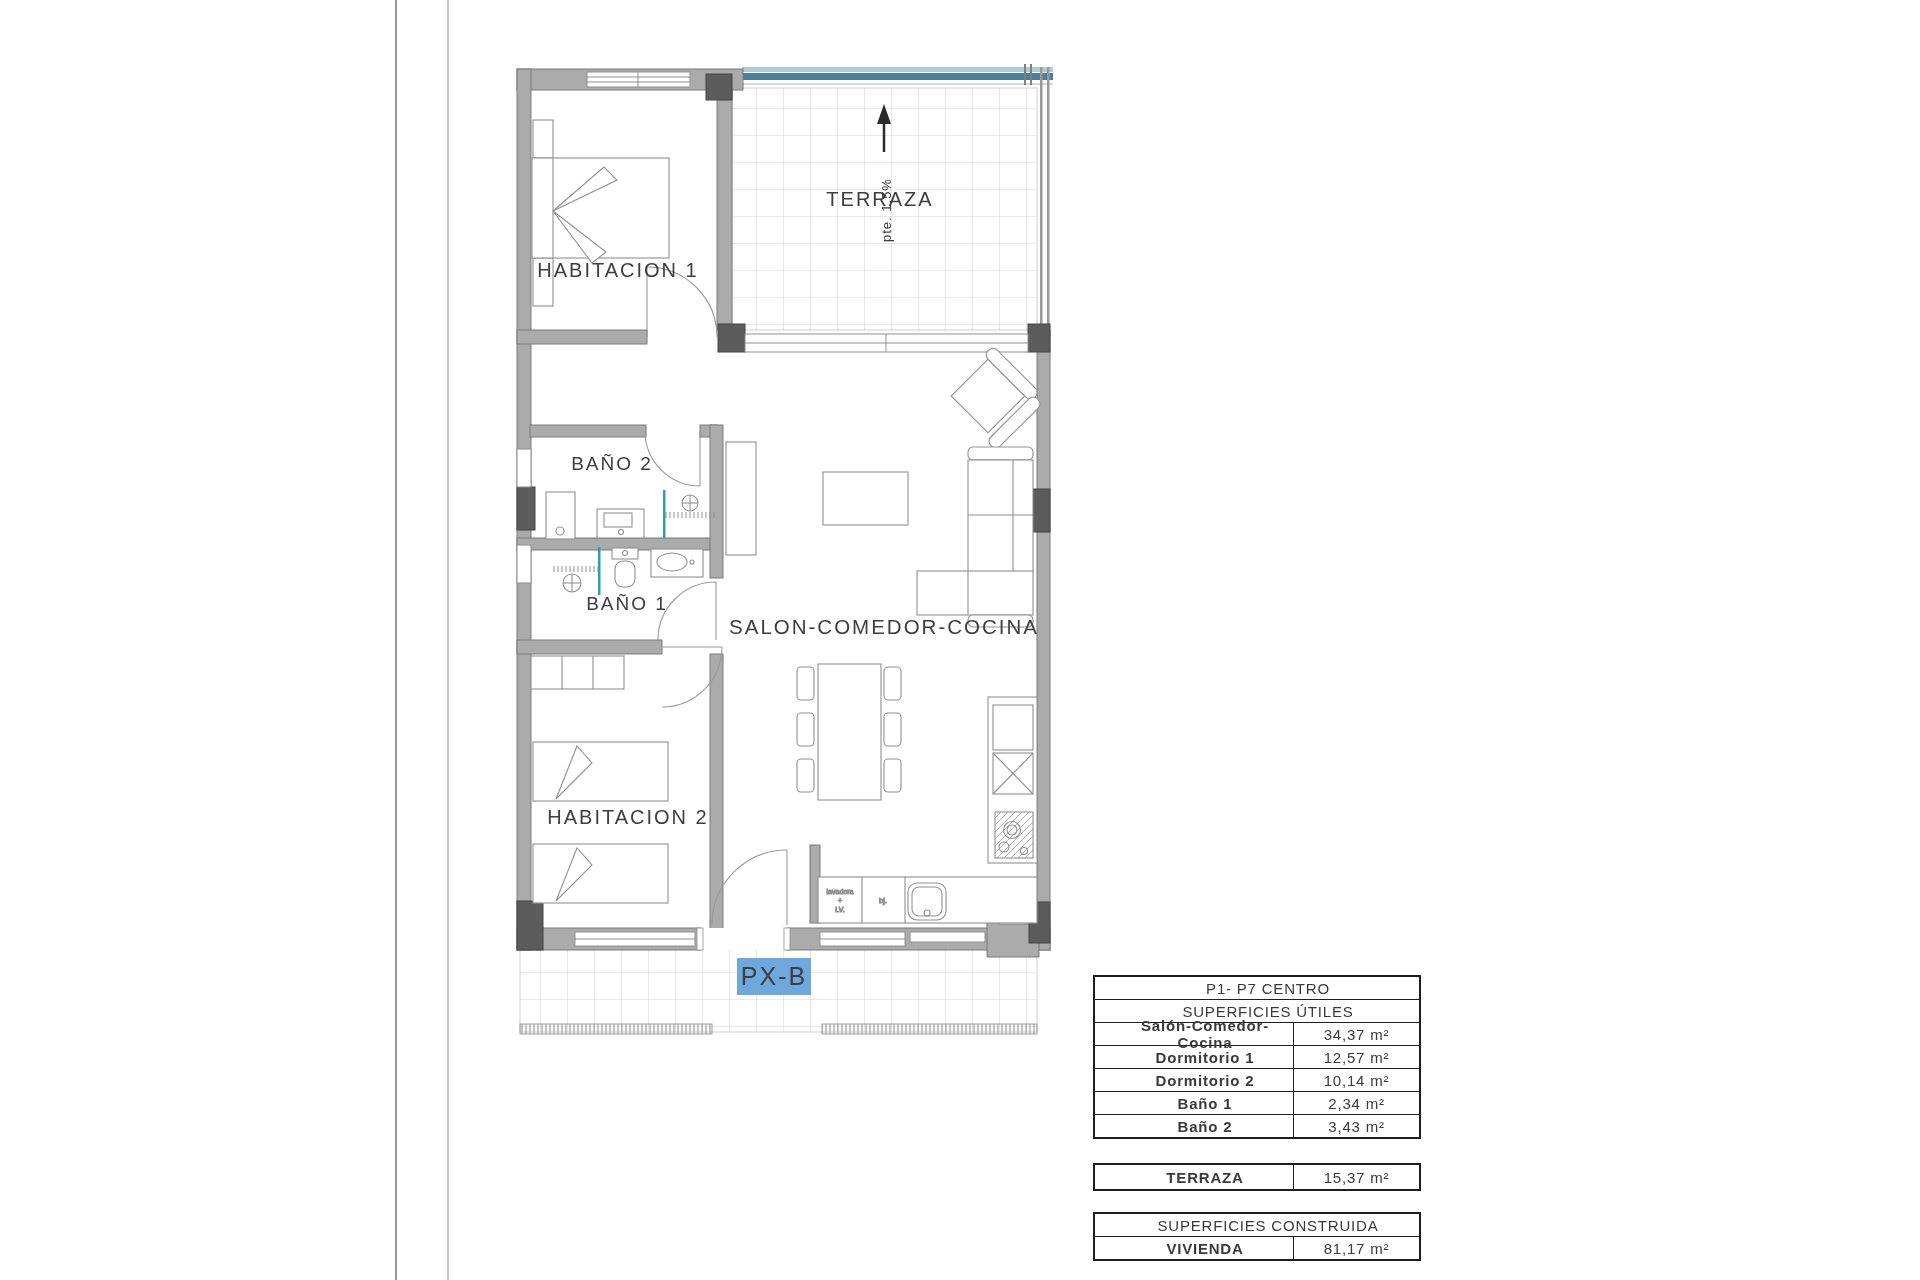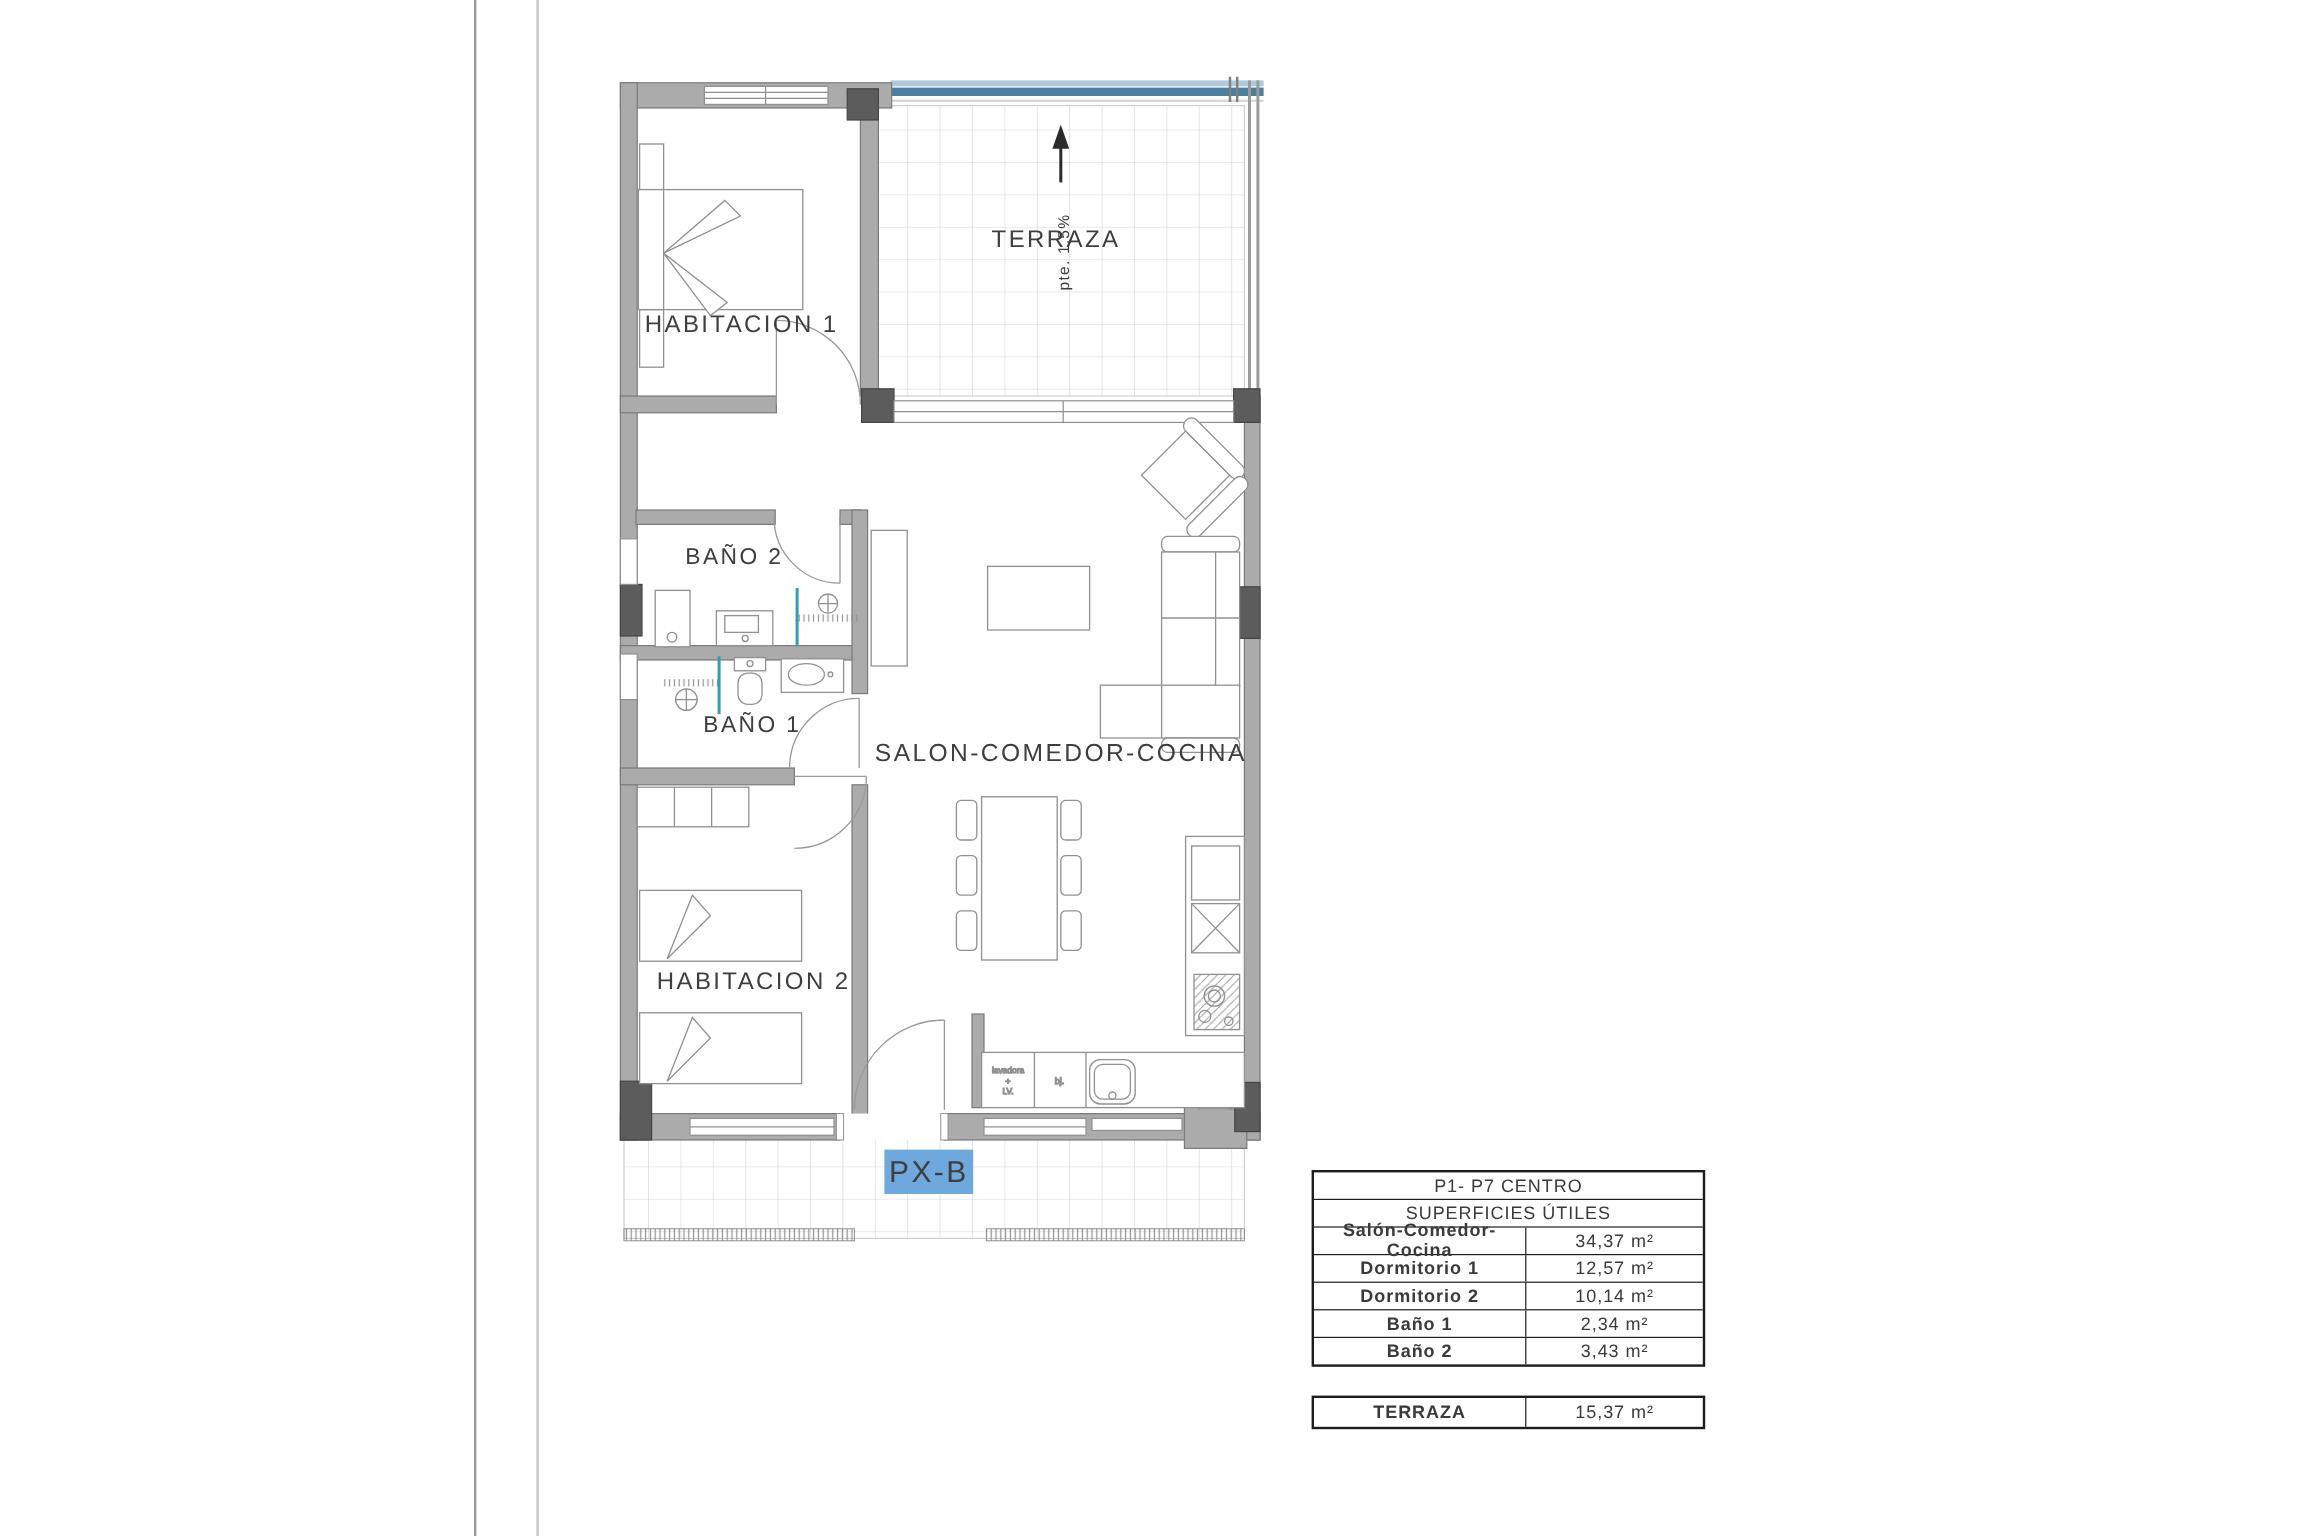--- a/index.html
+++ b/index.html
@@ -8,21 +8,21 @@
   .vline{position:absolute;top:0;height:1280px;width:2px;}
   .vline.a{left:395px;background:#999999;}
   .vline.b{left:447px;background:#c7c7c7;}
   svg{position:absolute;left:0;top:0;}
   svg text{font-family:"Liberation Sans",sans-serif;fill:#3e3e3e;}
   .room-lbl{letter-spacing:2px;}
   .tiny{letter-spacing:0;}
   
   .tbl{position:absolute;left:1093px;width:324px;border:2px solid #1d1d1d;background:#fff;
        color:#3a3a3a;font-size:15px;letter-spacing:0.8px;}
-  .tbl .row{display:flex;height:22px;align-items:center;border-top:1px solid #1d1d1d;}
+  .tbl .row{display:flex;height:22px;align-items:center;border-top:1px solid #1d1d1d;padding-left:22px;}
   .tbl .row:first-child{border-top:none;}
   .tbl .hrow{justify-content:center;}
   .tbl .c1{width:176px;border-right:1px solid #1d1d1d;text-align:center;height:100%;
            display:flex;align-items:center;justify-content:center;font-weight:bold;}
   .tbl .c2{flex:1;height:100%;display:flex;align-items:center;justify-content:center;}
   #tbl-utiles{top:975px;}
   #tbl-terraza{top:1163px;}
   #tbl-terraza .row{height:24px;}
   #tbl-construida{top:1212px;}
 </style>
@@ -300,14 +300,21 @@
     </div>
   </div>
 
   <div class="tbl" id="tbl-terraza">
     <div class="row">
       <div class="c1">TERRAZA</div>
       <div class="c2">15,37 m²</div>
     </div>
   </div>
 
+  <div class="tbl" id="tbl-construida">
+    <div class="row hrow">SUPERFICIES CONSTRUIDA</div>
+    <div class="row">
+      <div class="c1">VIVIENDA</div>
+      <div class="c2">81,17 m²</div>
+    </div>
+  </div>
 
 </div>
 
 </body></html>

